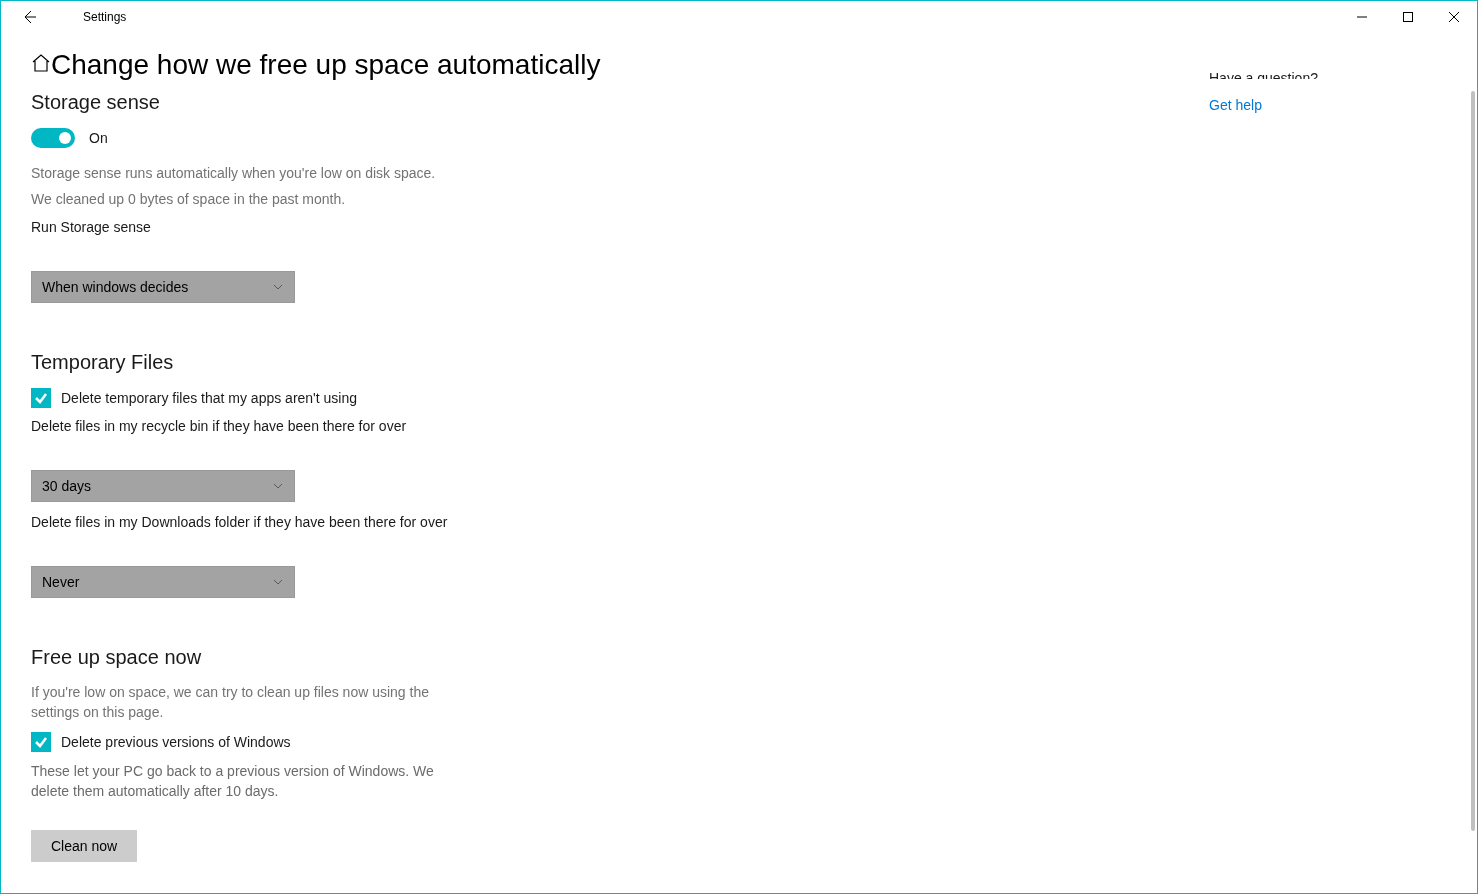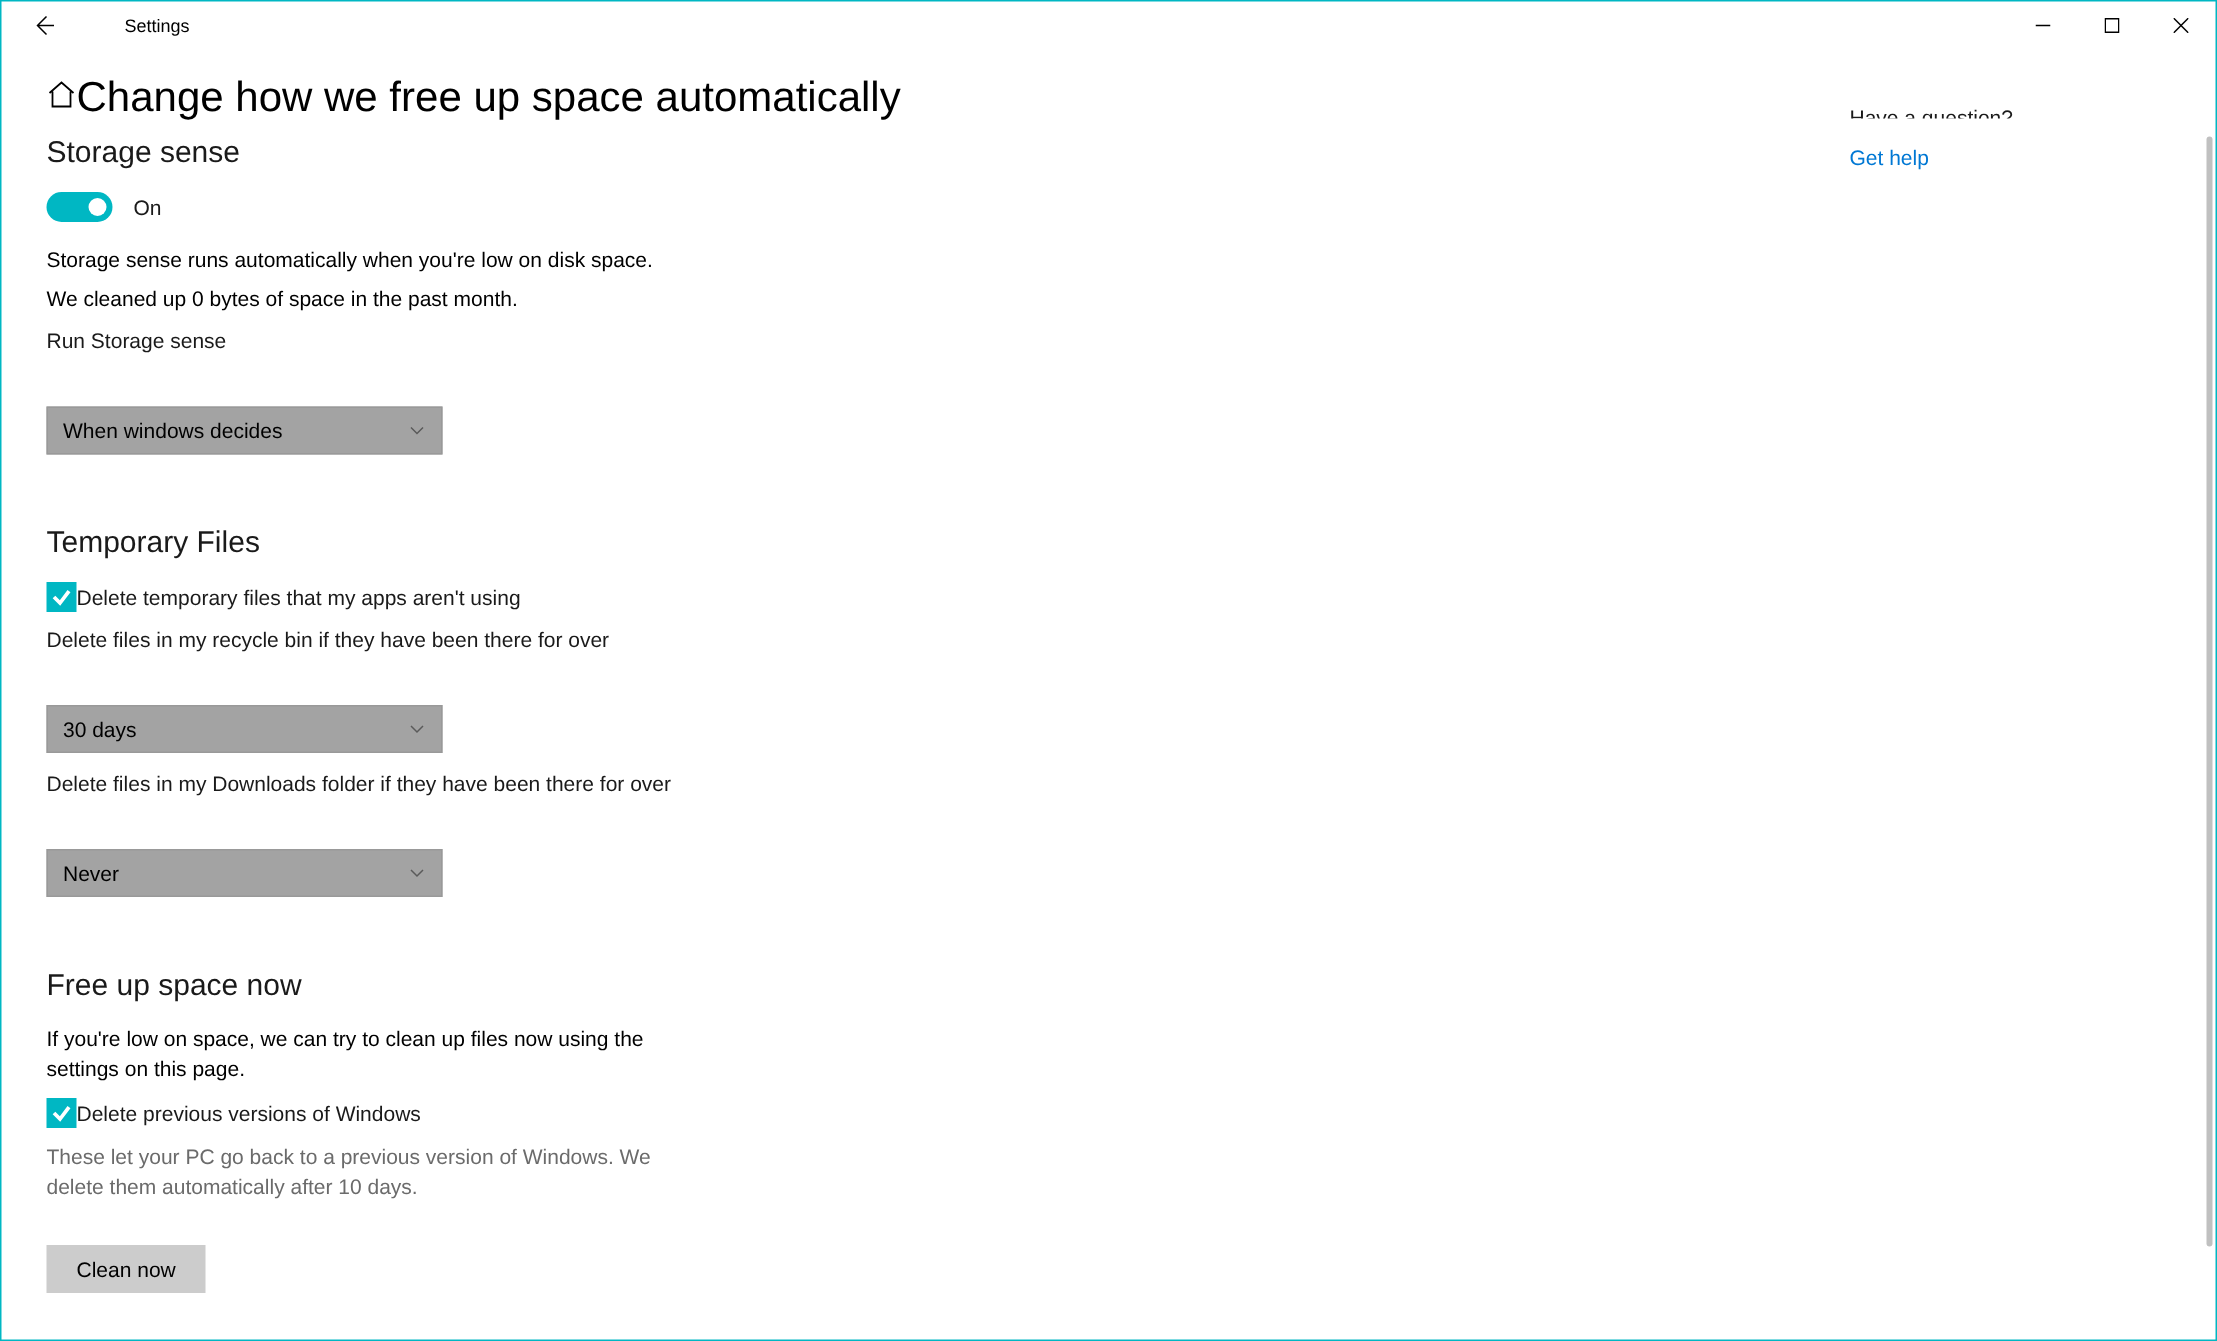--- a/index.html
+++ b/index.html
@@ -64,21 +64,21 @@
     .content-wrap {
       display: flex;
       position: relative;
     }
     .main-col {
       padding: 0 30px 30px 30px;
       width: 700px;
     }
     .aside-col {
       position: absolute;
-      right: 24px;
+      right: 48px;
       top: -14px;
       width: 220px;
     }
     .aside-cutoff {
       color: #1a1a1a;
       font-size: 14px;
       position: relative;
       top: -4px;
       overflow: hidden;
       height: 8px;
@@ -123,21 +123,21 @@
       position: absolute;
       right: 4px;
       top: 4px;
     }
     .toggle-label {
       font-size: 14px;
       color: #1a1a1a;
     }
     .body-text {
       font-size: 14px;
-      color: #000000;
+      color: #737373;
       line-height: 1.4;
       margin-bottom: 6px;
     }
     .body-text.gray {
       color: #6b6b6b;
     }
     .field-label {
       font-size: 14px;
       color: #1a1a1a;
       margin-top: 10px;
@@ -155,20 +155,21 @@
       cursor: pointer;
       background: #a3a3a3;
       margin-top: 36px;
     }
     .chevron {
       color: #5a5a5a;
     }
     .checkbox-row {
       display: flex;
       align-items: center;
+      gap: 10px;
       margin: 10px 0;
     }
     .checkbox {
       width: 20px;
       height: 20px;
       background: #00b7c3;
       display: flex;
       align-items: center;
       justify-content: center;
       cursor: pointer;

